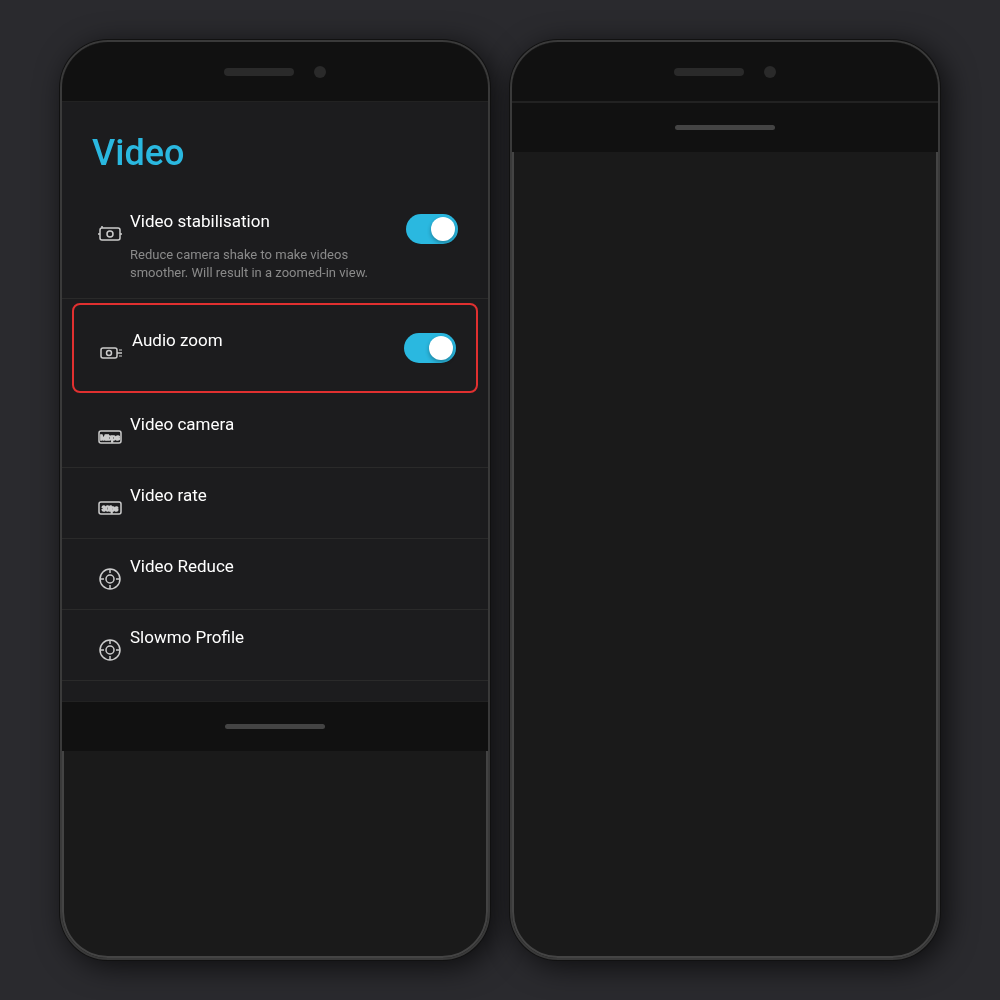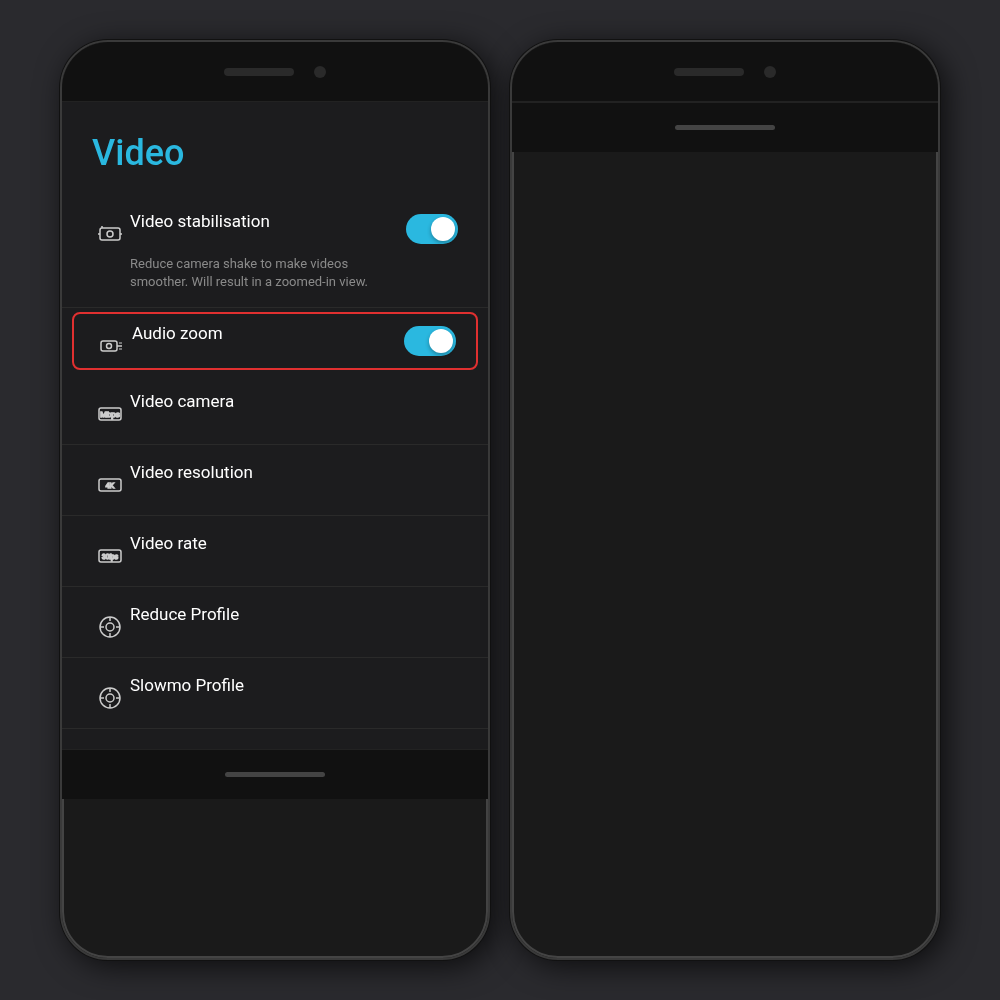--- a/index.html
+++ b/index.html
@@ -118,21 +118,21 @@
       padding: 16px 30px;
       gap: 2px;
       position: relative;
       border-bottom: 1px solid #2a2a2a;
     }
 
     .setting-item.highlighted {
       border: 2px solid #e03030;
       margin: 4px 10px;
       border-radius: 8px;
-      padding: 8px 20px;
+      padding: 24px 20px;
     }
 
     .setting-item.highlighted + .setting-item {
       border-top: none;
     }
 
     .setting-icon {
       width: 36px;
       height: 36px;
       flex-shrink: 0;
@@ -158,21 +158,21 @@
       color: #ffffff;
       font-size: 17px;
       font-weight: 400;
       line-height: 1.4;
     }
 
     .setting-desc {
       color: #8a8a8a;
       font-size: 13px;
       line-height: 1.4;
-      margin-top: 21px;
+      margin-top: 12px;
     }
 
     
     .toggle {
       width: 52px;
       height: 30px;
       border-radius: 15px;
       background: #2ab8e0;
       position: relative;
       flex-shrink: 0;
@@ -307,31 +307,20 @@
         <svg viewBox="0 0 28 28">
           <rect x="3" y="8" width="22" height="12" rx="2" stroke="#ccc" stroke-width="1.5" fill="none"></rect>
           <text x="14" y="17" text-anchor="middle" font-size="8" fill="#ccc" font-family="Arial">Mbps</text>
         </svg>
       </div>
       <div class="setting-text">
         <div class="setting-label">Video camera</div>
       </div>
     </div>
 
-    <div class="setting-item">
-      <div class="setting-icon">
-        <svg viewBox="0 0 28 28">
-          <rect x="3" y="8" width="22" height="12" rx="2" stroke="#ccc" stroke-width="1.5" fill="none"></rect>
-          <text x="14" y="17" text-anchor="middle" font-size="7" fill="#ccc" font-family="Arial">4K</text>
-        </svg>
-      </div>
-      <div class="setting-text">
-        <div class="setting-label">Video resolution</div>
-      </div>
-    </div>
 
     <div class="setting-item">
       <div class="setting-icon">
         <svg viewBox="0 0 28 28">
           <rect x="3" y="8" width="22" height="12" rx="2" stroke="#ccc" stroke-width="1.5" fill="none"></rect>
           <text x="14" y="17" text-anchor="middle" font-size="6.5" fill="#ccc" font-family="Arial">30fps</text>
         </svg>
       </div>
       <div class="setting-text">
         <div class="setting-label">Video rate</div>
@@ -343,21 +332,21 @@
         <svg viewBox="0 0 28 28">
           <circle cx="14" cy="14" r="10" stroke="#ccc" stroke-width="1.5" fill="none"></circle>
           <circle cx="14" cy="14" r="4" stroke="#ccc" stroke-width="1.5" fill="none"></circle>
           <line x1="14" y1="4" x2="14" y2="8" stroke="#ccc" stroke-width="1.5"></line>
           <line x1="14" y1="20" x2="14" y2="24" stroke="#ccc" stroke-width="1.5"></line>
           <line x1="4" y1="14" x2="8" y2="14" stroke="#ccc" stroke-width="1.5"></line>
           <line x1="20" y1="14" x2="24" y2="14" stroke="#ccc" stroke-width="1.5"></line>
         </svg>
       </div>
       <div class="setting-text">
-        <div class="setting-label">Reduce Profile</div>
+        <div class="setting-label">Video Reduce</div>
       </div>
     </div>
 
     <div class="setting-item">
       <div class="setting-icon">
         <svg viewBox="0 0 28 28">
           <circle cx="14" cy="14" r="10" stroke="#ccc" stroke-width="1.5" fill="none"></circle>
           <circle cx="14" cy="14" r="4" stroke="#ccc" stroke-width="1.5" fill="none"></circle>
           <line x1="14" y1="4" x2="14" y2="8" stroke="#ccc" stroke-width="1.5"></line>
           <line x1="14" y1="20" x2="14" y2="24" stroke="#ccc" stroke-width="1.5"></line>

